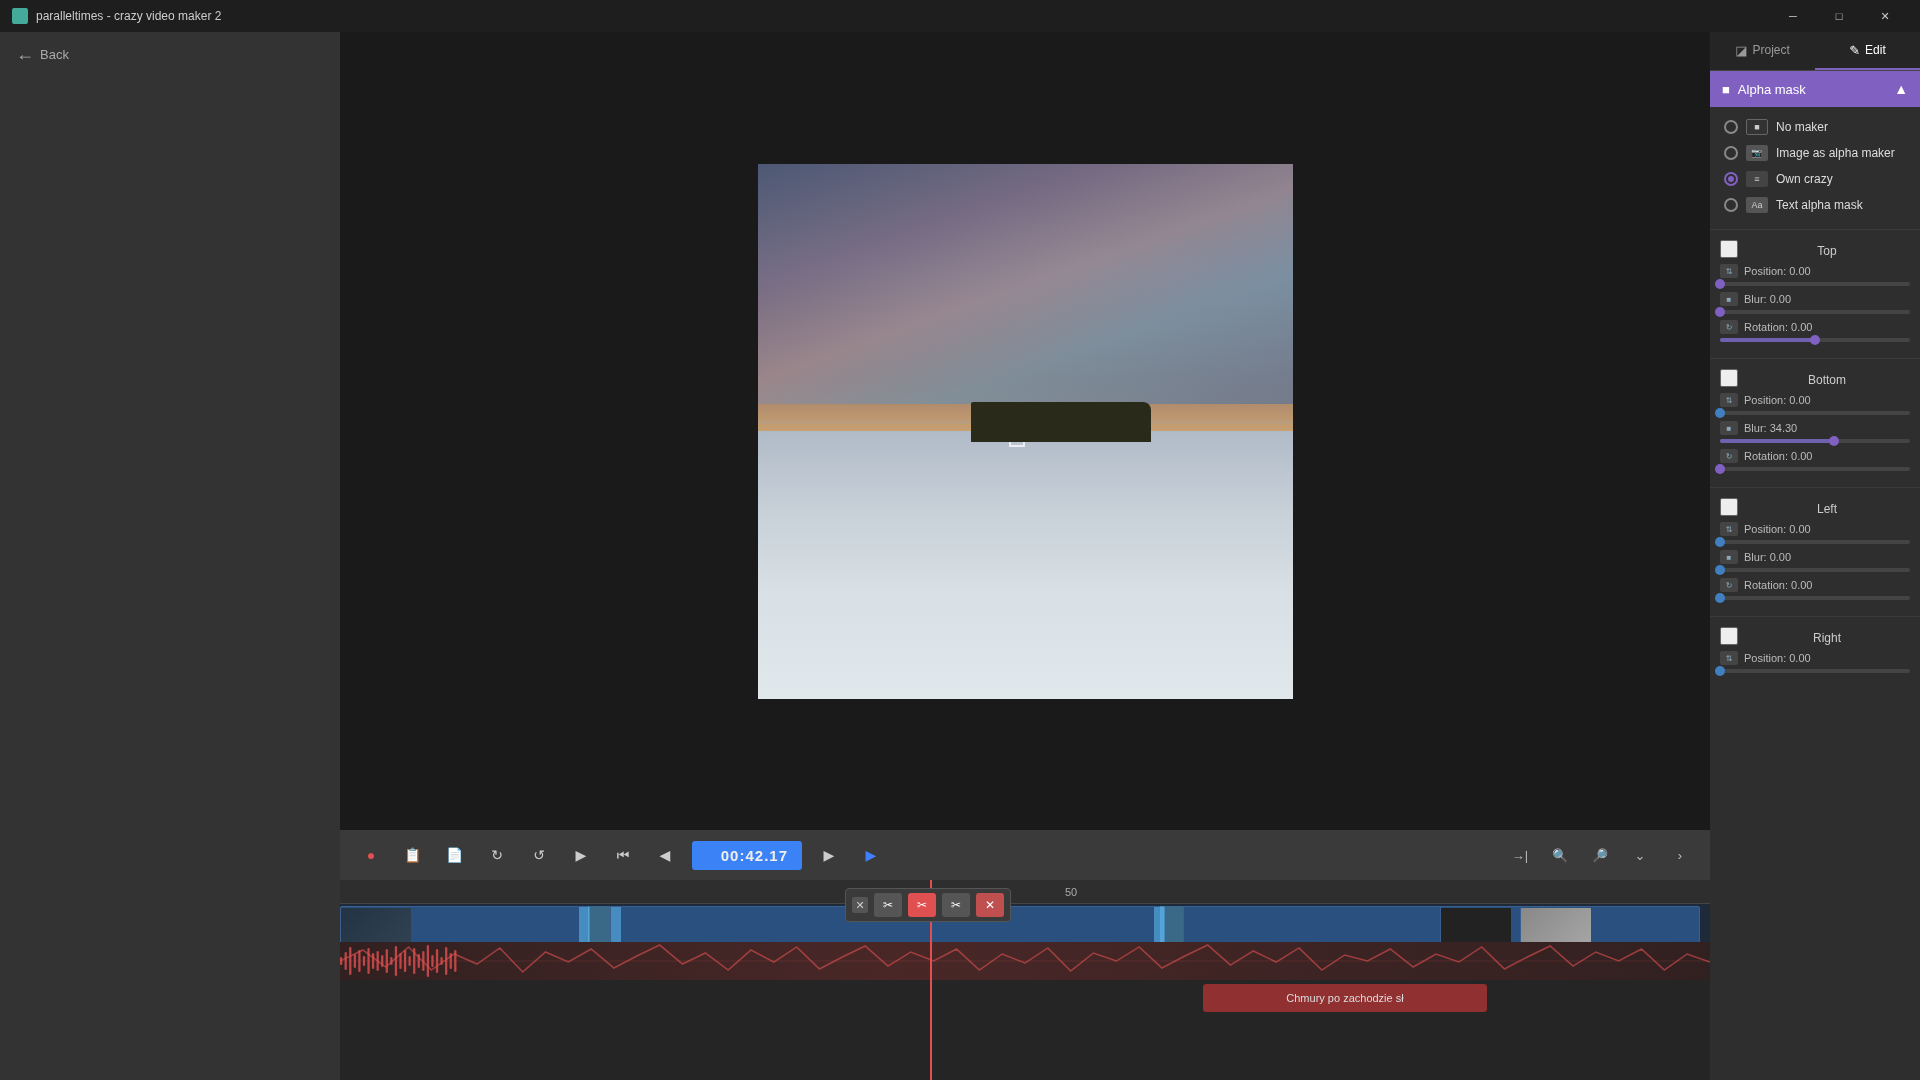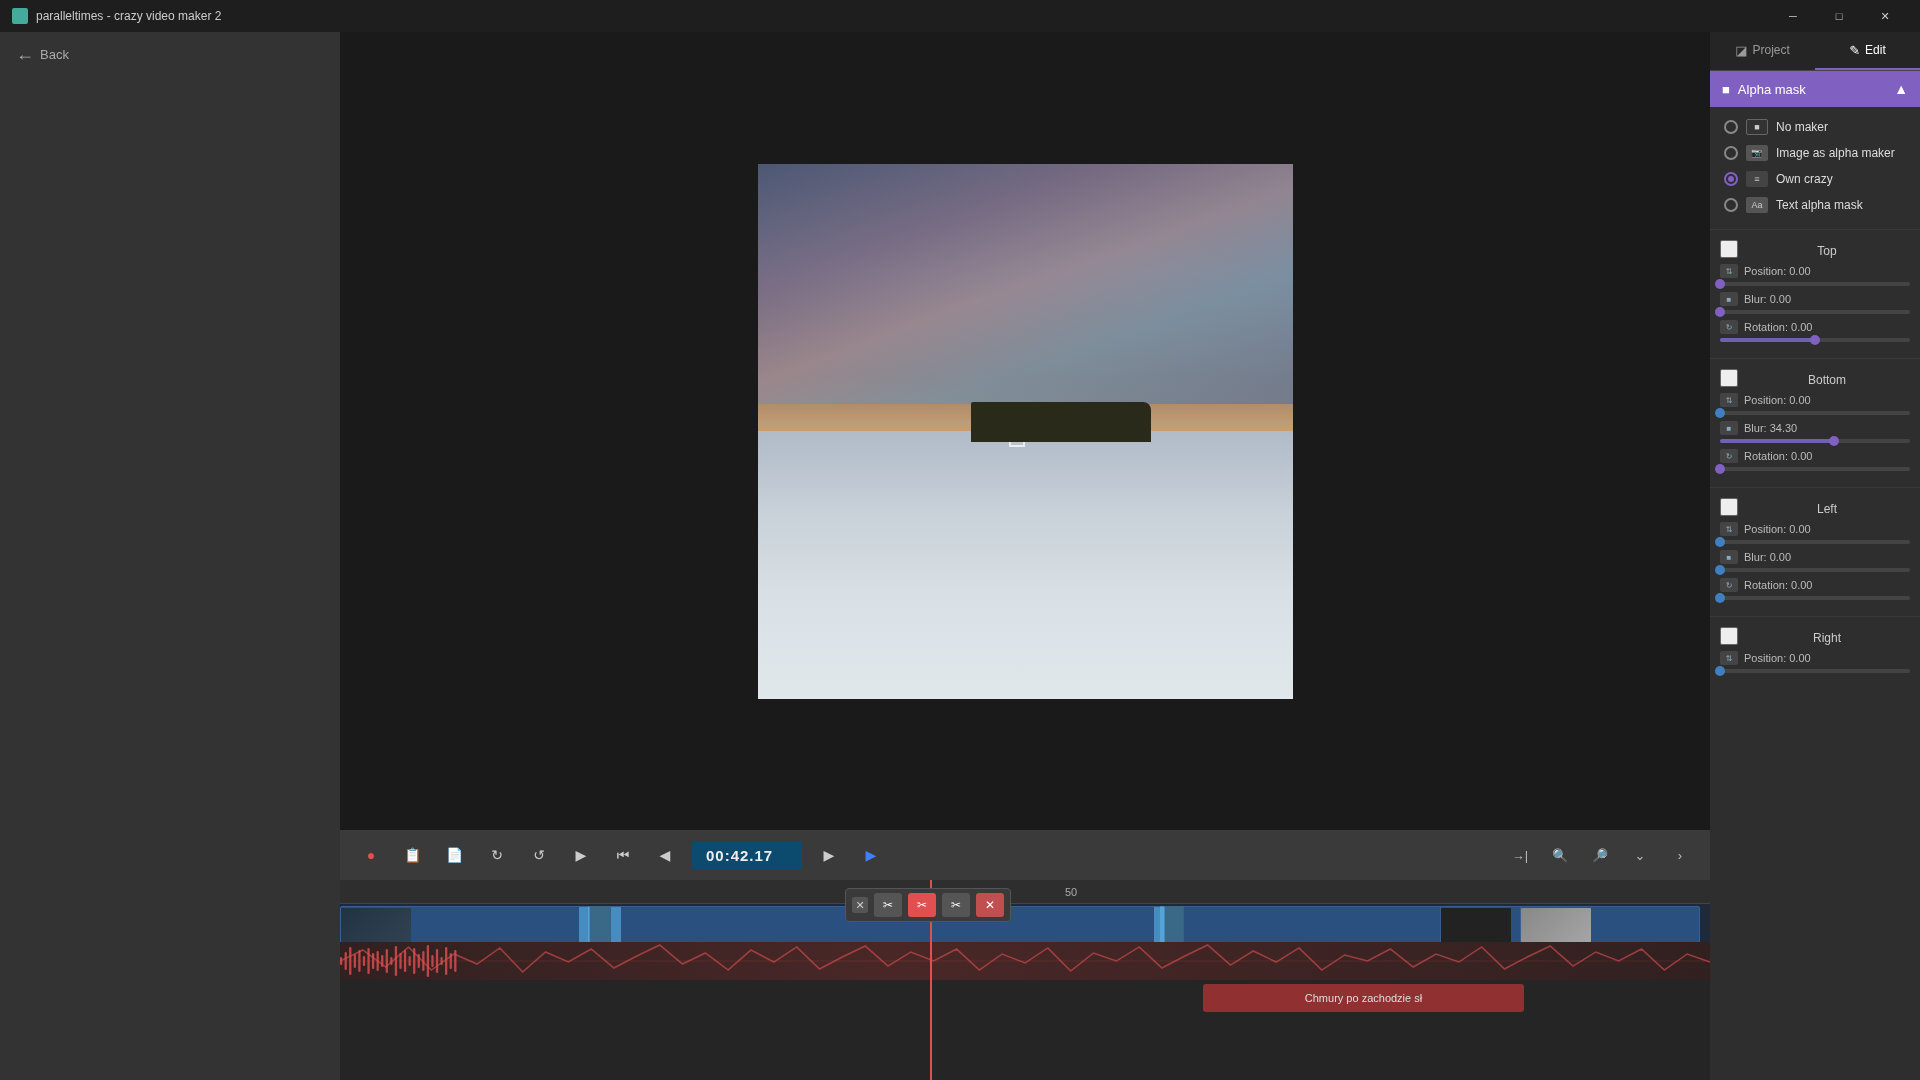--- a/index.html
+++ b/index.html
@@ -162,29 +162,29 @@
       display: flex;
       align-items: center;
       justify-content: center;
       cursor: pointer;
       color: #ccc;
       font-size: 14px;
       border-radius: 3px;
     }
     .transport-btn.red { color: #e05050; }
     .timecode {
-      background: #0c4a6e;
+      background: #3b82f6;
       color: #eee;
       padding: 6px 14px;
       border-radius: 3px;
       font-size: 15px;
       font-weight: bold;
       letter-spacing: 1px;
       min-width: 110px;
-      text-align: left;
+      text-align: right;
     }
     .transport-spacer { flex: 1; }
     .transport-icon-btn {
       width: 28px;
       height: 28px;
       display: flex;
       align-items: center;
       justify-content: center;
       cursor: pointer;
       color: #bbb;
@@ -702,21 +702,21 @@
               <stop offset="40%" style="stop-color:#e05050;stop-opacity:0.6"></stop>
               <stop offset="100%" style="stop-color:#e05050;stop-opacity:0.3"></stop>
             </linearGradient>
           </defs>
 
           <polyline points="0,19 20,8 40,25 60,5 80,28 100,12 120,22 140,6 160,30 180,10 200,20 220,7 240,26 260,14 280,3 300,22 320,11 340,28 360,8 380,20 400,5 420,27 440,15 460,4 480,24 500,10 520,19 540,7 560,28 580,12 600,21 620,6 640,29 660,11 680,19 700,5 720,26 740,14 760,3 780,23 800,9 820,20 840,6 860,28 880,13 900,19 920,7 940,25 960,12 980,20 1000,5 1020,27 1040,15 1060,4 1080,24 1100,10 1120,19 1140,7 1160,28 1180,12 1200,20" stroke="#e05050" stroke-width="1.5" fill="none" opacity="0.6"></polyline>
         </svg>
       </div>
 
       <div class="sub-track-row">
-        <div class="sub-clip sub-clip-red" style="left:863px;width:321px;">
+        <div class="sub-clip sub-clip-red" style="left:863px;width:284px;">
           <span>Chmury po zachodzie sł</span>
         </div>
       </div>
 
       <div class="playhead-line"></div>
     </div>
   </div>
 
   <div id="right-panel">
 

